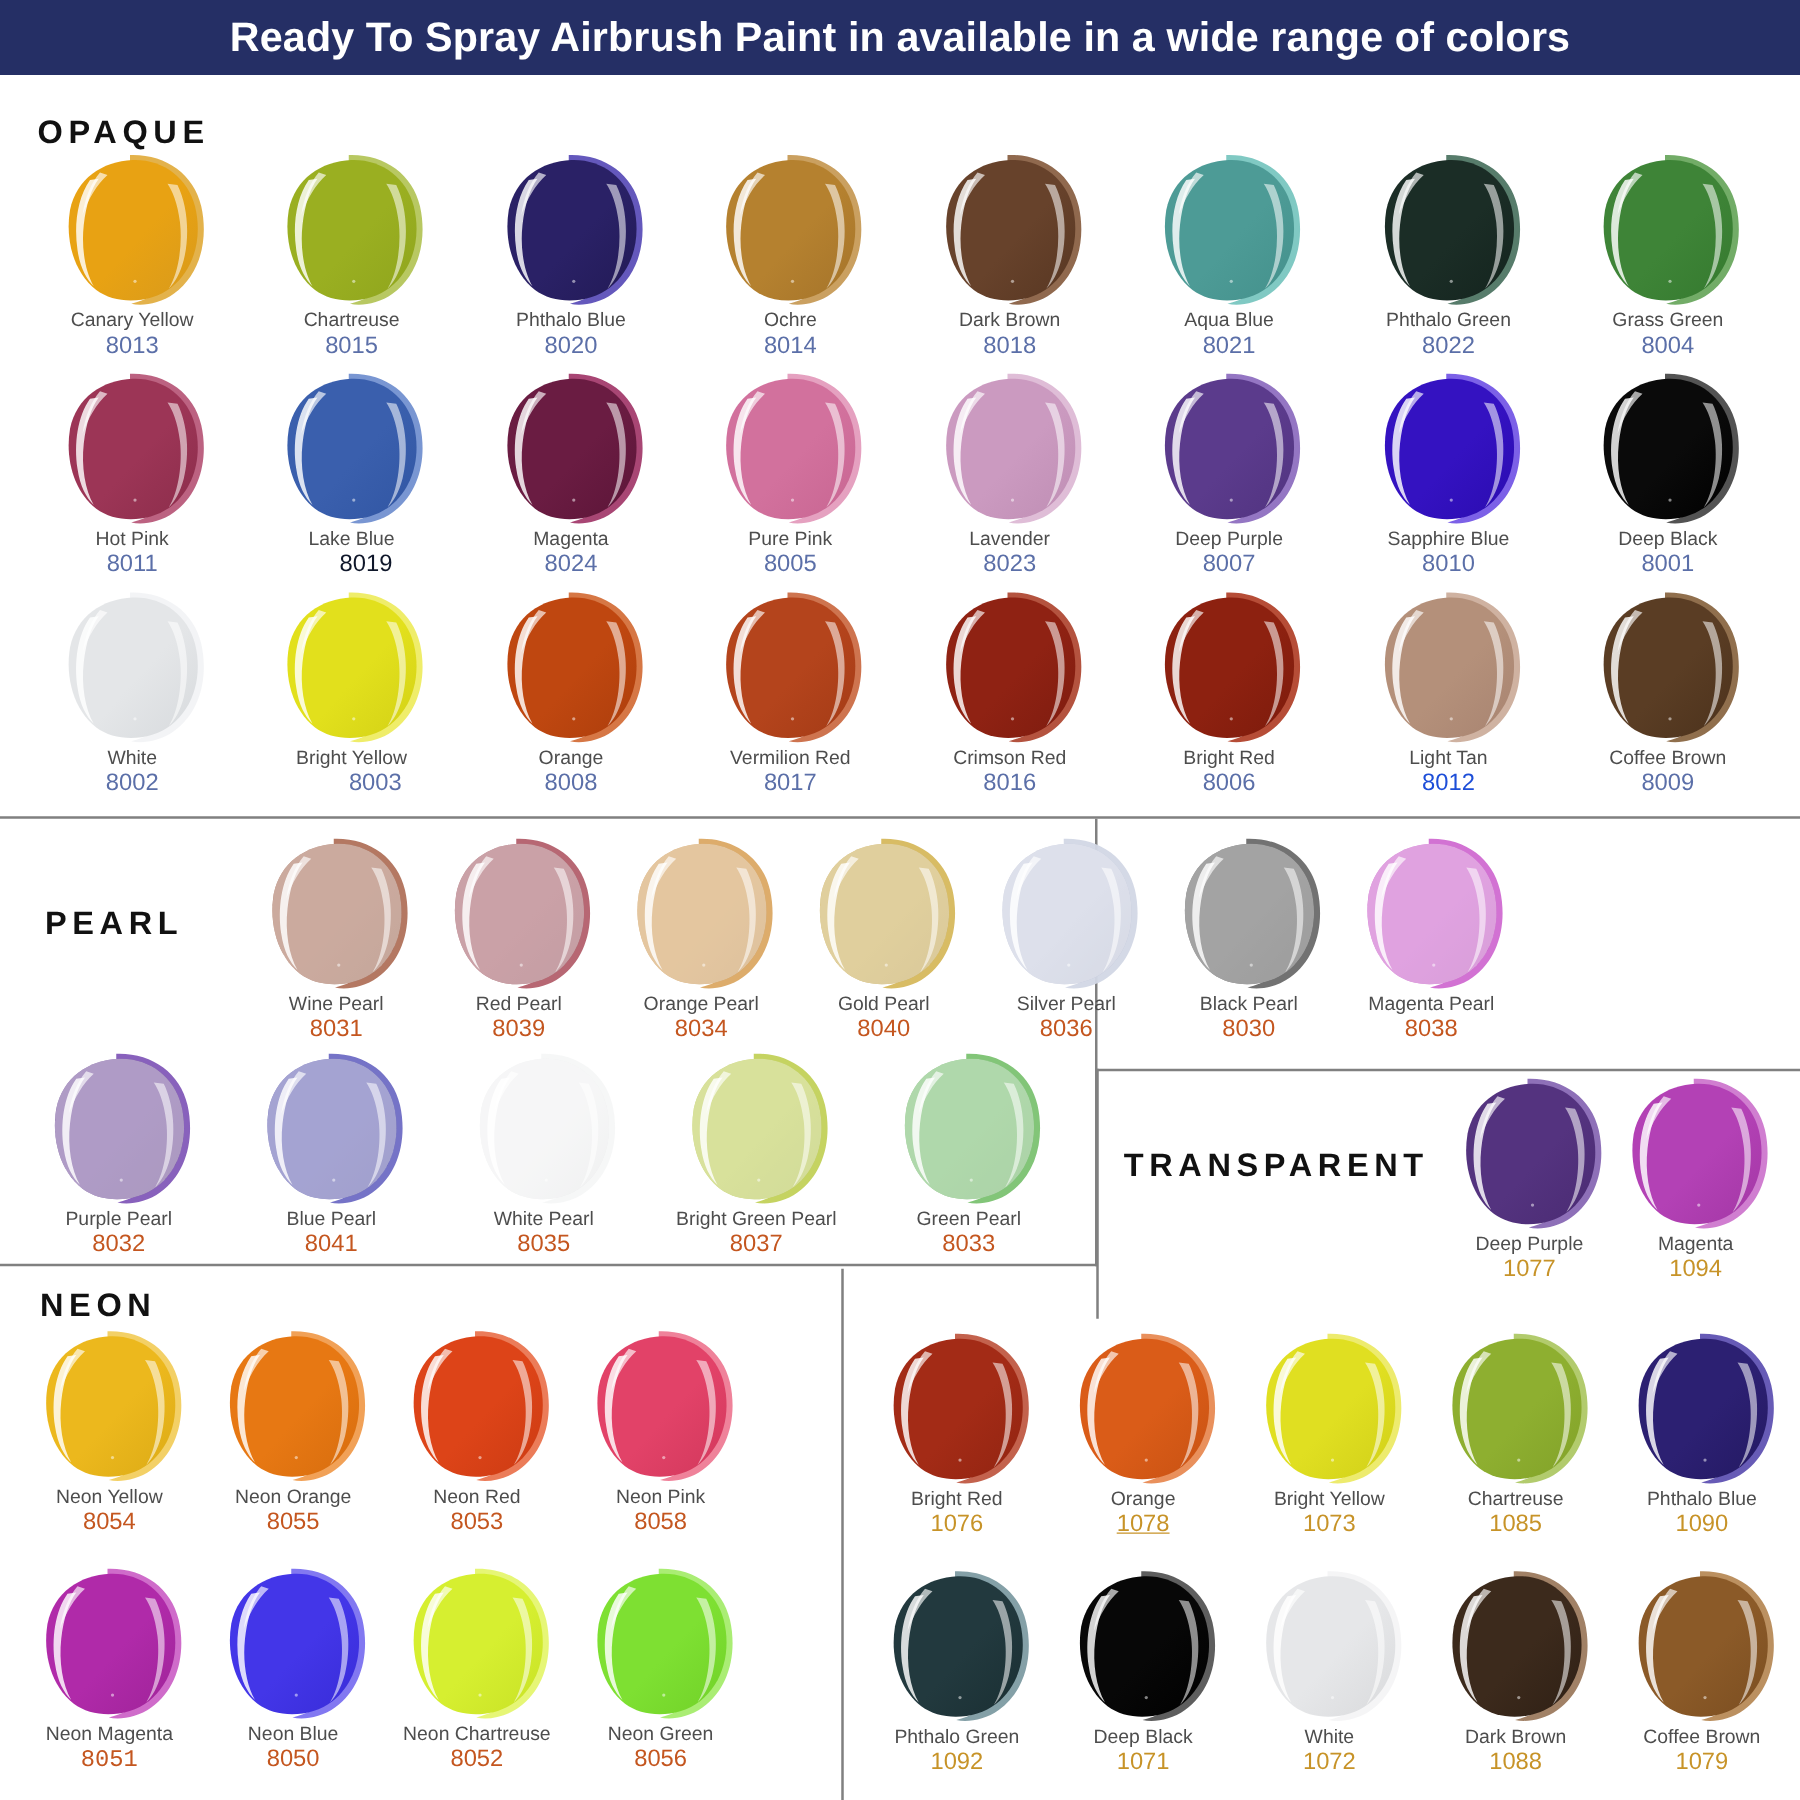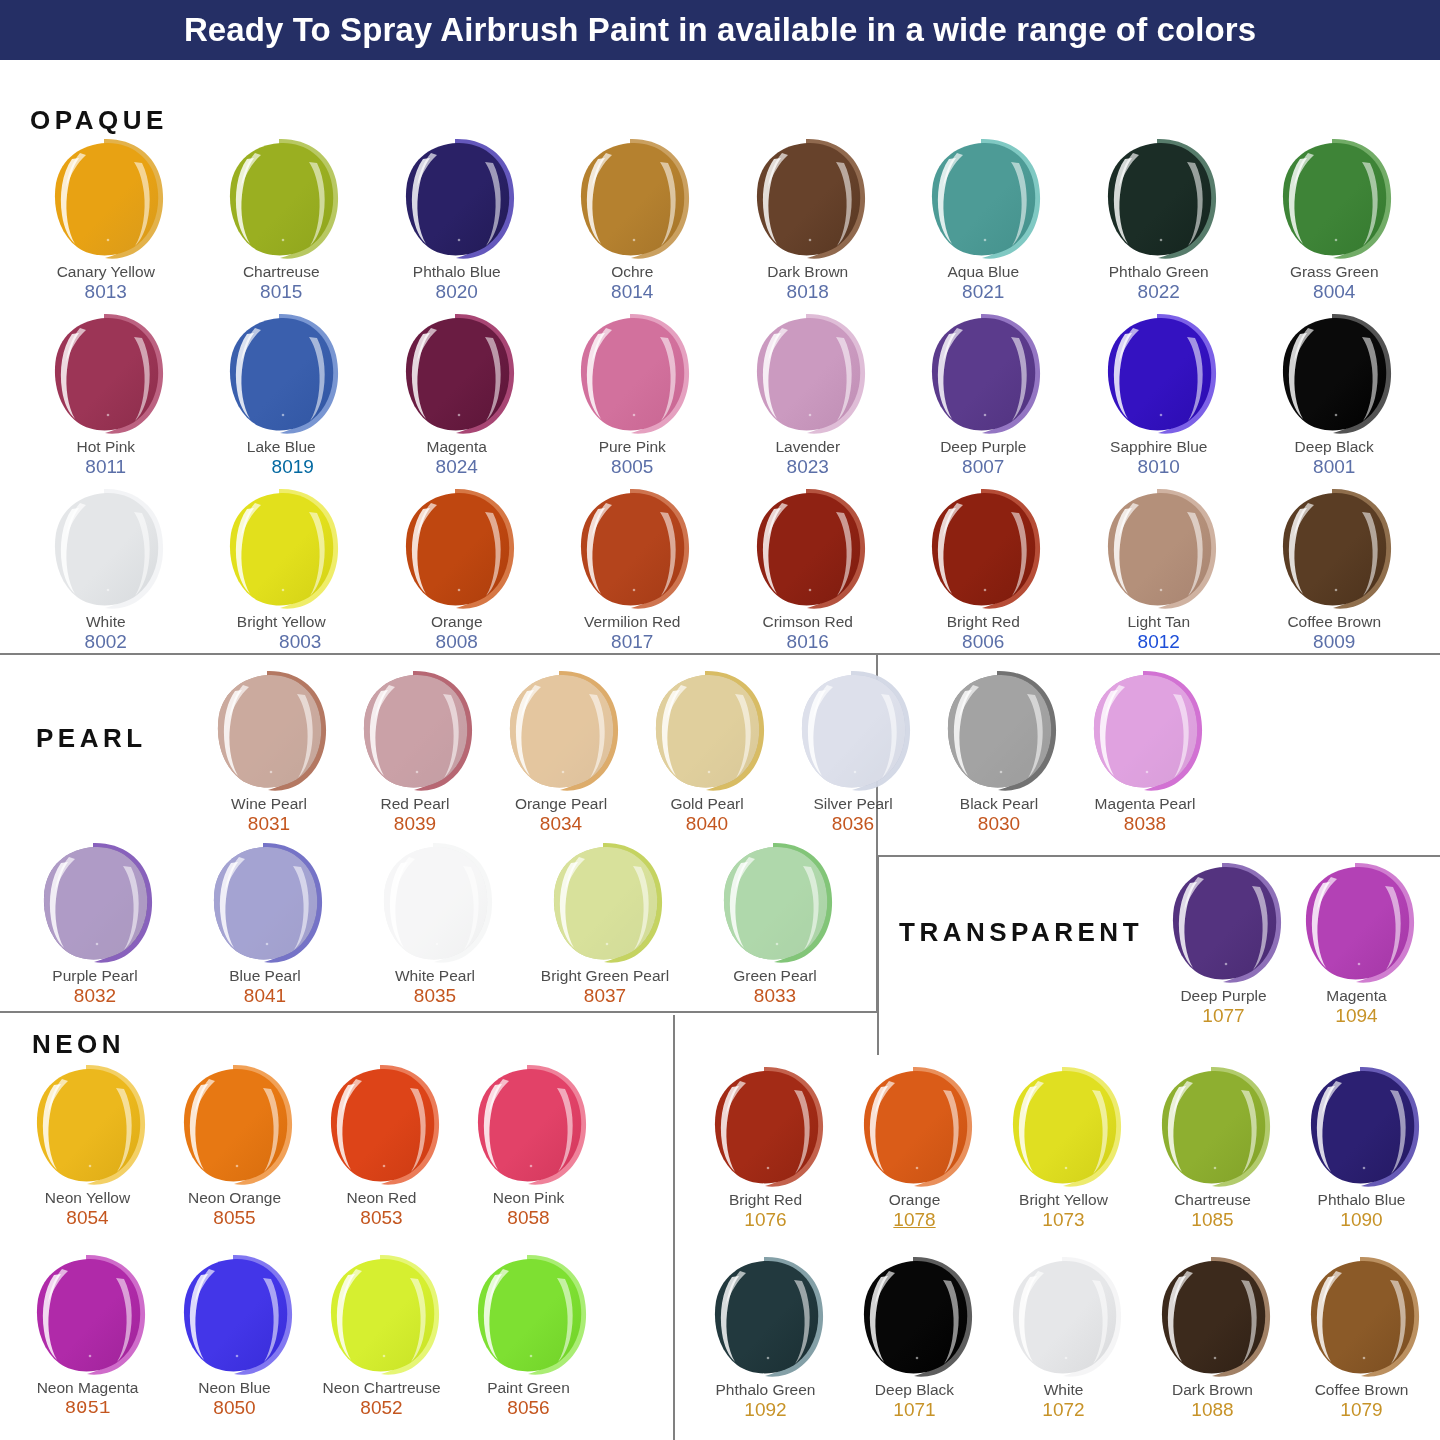--- a/index.html
+++ b/index.html
@@ -62,21 +62,21 @@
   }
   .sw-code {
     font-size: 19px;
     text-align: center;
     line-height: 1.2;
   }
 
   
   #opaque-section {
     position: absolute;
-    left: 0; top: 87px;
+    left: 0; top: 72px;
     width: 1440px; height: 437px;
   }
   #opaque-label { position: absolute; left: 30px; top: 18px; }
   .opaque-grid {
     position: absolute;
     left: 18px; top: 50px;
     width: 1404px;
     display: grid;
     grid-template-columns: repeat(8, 175.5px);
     grid-auto-rows: 175px;
@@ -422,21 +422,21 @@
 
     <g clip-path="url(#cg9)">
       <path d="M26 22 C16 36 13 58 16 78 C18 92 23 101 29 107 C22 95 19 76 21 58 C23 41 27 29 33 21 Z" fill="#ffffff" opacity="0.82"></path>
       <path d="M34 16 C27 24 22 36 20 50 C25 37 31 26 40 18 Z" fill="#ffffff" opacity="0.65"></path>
       <path d="M96 26 C104 42 106 66 101 86 C98 97 94 104 89 109 C97 96 100 74 98 56 C96 40 92 31 88 25 Z" fill="#ffffff" opacity="0.55"></path>
     </g>
     <ellipse cx="62" cy="103" rx="1.3" ry="1.3" fill="#ffffff" opacity="0.5"></ellipse>
   </svg>
         </div>
         <div class="sw-name">Lake Blue</div>
-        <div class="sw-code" style="color: #0369a1; margin-left: 23px;">8019</div>
+        <div class="sw-code" style="color: #0f172a; margin-left: 23px;">8019</div>
       </div>
       <div class="swatch-cell">
         <div class="blob-wrap">
           <svg viewBox="0 0 120 124" xmlns="http://www.w3.org/2000/svg">
     <defs>
       <clipPath id="cg10">
                 <path d="M60 6 C84 5 104 20 110 43 C116 67 110 93 91 108 C74 121 47 122 31 110 C13 96 6 70 10 46 C15 21 36 7 60 6 Z"></path>
               </clipPath>
       <linearGradient id="lgg10" x1="0" y1="0" x2="1" y2="1">
         <stop offset="0%" stop-color="#6a1c42"></stop>
@@ -1378,21 +1378,21 @@
     <path d="M60 6 C84 5 104 20 110 43 C116 67 110 93 91 108 C74 121 47 122 31 110 C13 96 6 70 10 46 C15 21 36 7 60 6 Z" fill="url(#lgg43)"></path>
 
     <g clip-path="url(#cg43)">
       <path d="M26 22 C16 36 13 58 16 78 C18 92 23 101 29 107 C22 95 19 76 21 58 C23 41 27 29 33 21 Z" fill="#ffffff" opacity="0.82"></path>
       <path d="M34 16 C27 24 22 36 20 50 C25 37 31 26 40 18 Z" fill="#ffffff" opacity="0.65"></path>
       <path d="M96 26 C104 42 106 66 101 86 C98 97 94 104 89 109 C97 96 100 74 98 56 C96 40 92 31 88 25 Z" fill="#ffffff" opacity="0.55"></path>
     </g>
     <ellipse cx="62" cy="103" rx="1.3" ry="1.3" fill="#ffffff" opacity="0.5"></ellipse>
   </svg>
         </div>
-        <div class="sw-name">Paint Green</div>
+        <div class="sw-name">Neon Green</div>
         <div class="sw-code" style="color: rgb(196, 86, 31);">8056</div>
       </div>
     </div>
 </div>
 
 <div id="transparent-section">
   <div id="transparent-box-border"></div>
   <div id="transparent-label" class="section-label">TRANSPARENT</div>
   <div class="trans-grid-top" id="grid-trans-top">
       <div class="swatch-cell">

